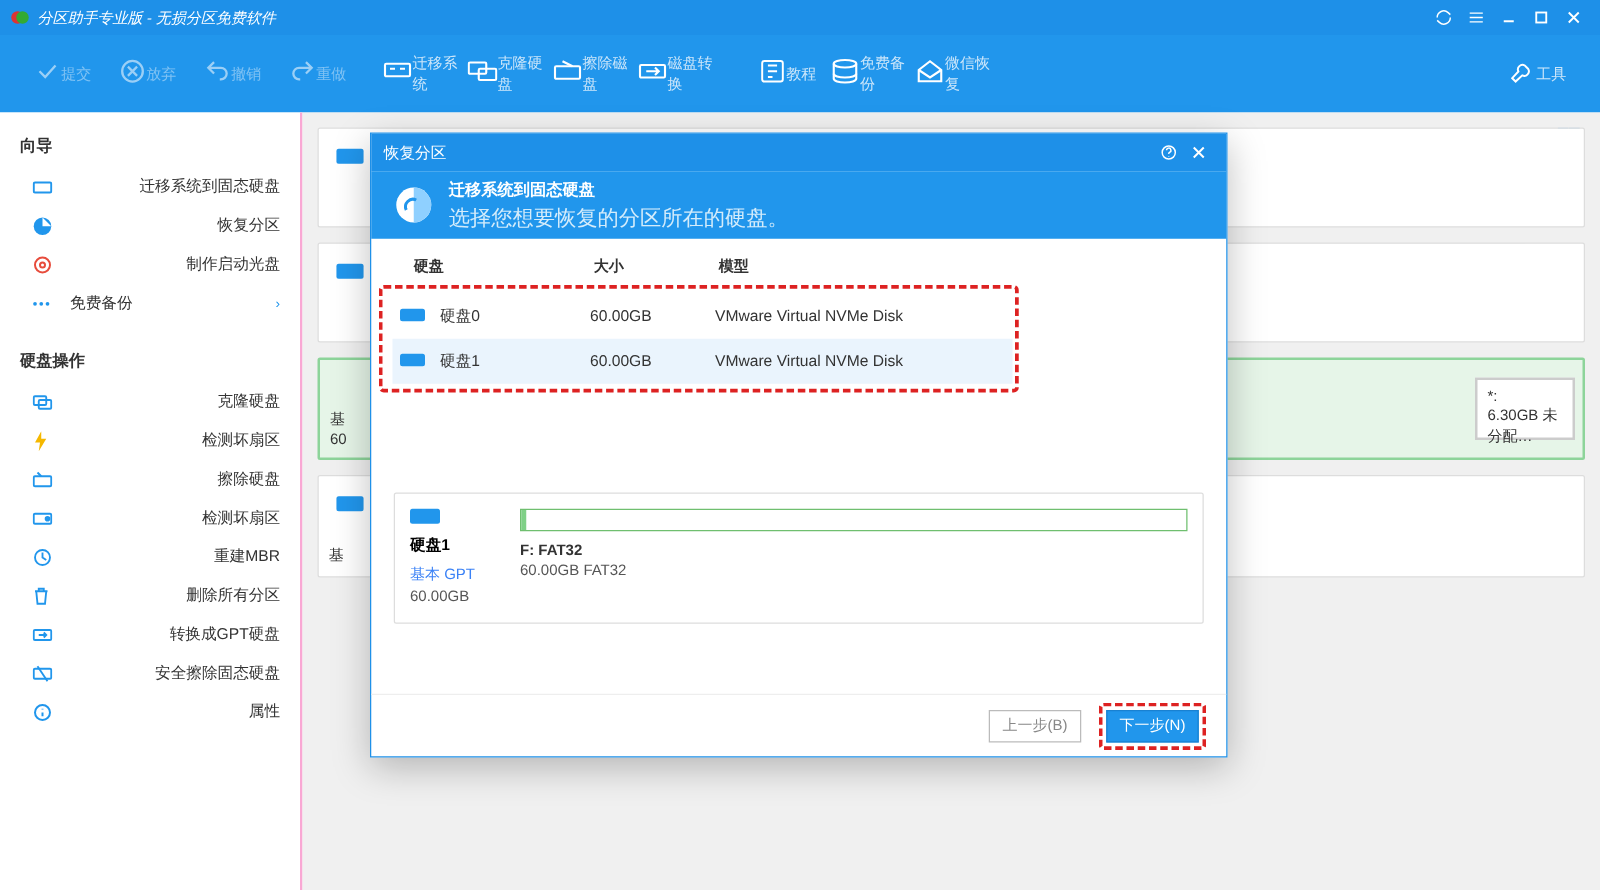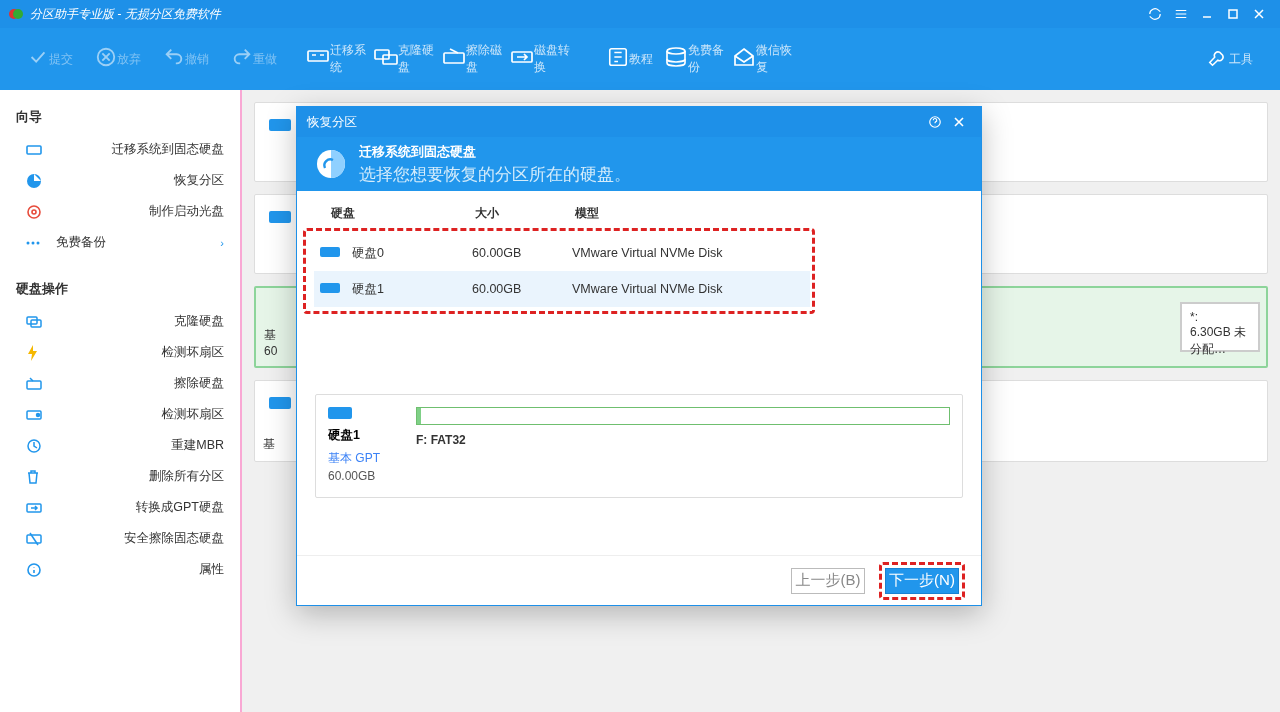--- a/index.html
+++ b/index.html
@@ -69,21 +69,21 @@
 .disk-preview .dp-left .dname { font-size: 12.5px; font-weight: bold; margin-top: 2px; }
 .disk-preview .dp-left .dtyp { font-size: 12px; color: #3b82f6; margin-top: 6px; }
 .disk-preview .dp-left .dsz { font-size: 12px; color: #555; margin-top: 2px; }
 .disk-preview .dp-right { flex: 1; }
 .bar { width: 100%; height: 18px; border: 1px solid #6fbf6f; background: #fff; position: relative; margin-top: 2px; }
 .bar .fill { position: absolute; left: 0; top: 0; bottom: 0; width: 4px; background: #7fd087; }
 .dp-lbl1 { font-size: 12px; font-weight: bold; margin-top: 8px; color: #333; }
 .dp-lbl2 { font-size: 12px; color: #555; margin-top: 2px; }
 
 .dlg-footer { height: 50px; display: flex; align-items: center; justify-content: flex-end; padding: 0 16px; gap: 14px; border-top: 1px solid #eee; }
-.fbtn { min-width: 74px; height: 26px; font-size: 15px; border: 1px solid #bbb; background: #fff; color: #888; display: flex; align-items: center; justify-content: center; cursor: pointer; }
+.fbtn { min-width: 74px; height: 26px; font-size: 12px; border: 1px solid #bbb; background: #fff; color: #888; display: flex; align-items: center; justify-content: center; cursor: pointer; }
 .fbtn.primary { background: #2196ec; border-color: #1981d1; color: #fff; }
 .next-wrap { border: 3px dashed #d22; padding: 3px; border-radius: 4px; }
 </style>
 </head>
 <body>
 
 <div class="titlebar">
   <span class="logo">
     <svg width="16" height="16" viewBox="0 0 16 16">
         <circle cx="6" cy="8" r="5" fill="#d33"></circle>
@@ -451,20 +451,21 @@
             </svg></span>
         <div class="dname">硬盘1</div>
         <div class="dtyp">基本 GPT</div>
         <div class="dsz">60.00GB</div>
       </div>
       <div class="dp-right">
         <div class="bar">
             <div class="fill"></div>
           </div>
         <div class="dp-lbl1">F: FAT32</div>
+        <div class="dp-lbl2">60.00GB FAT32</div>
       </div>
     </div>
   </div>
   <div class="dlg-footer">
     <div class="fbtn">上一步(B)</div>
     <div class="next-wrap">
       <div class="fbtn primary">下一步(N)</div>
     </div>
   </div>
 </div>

